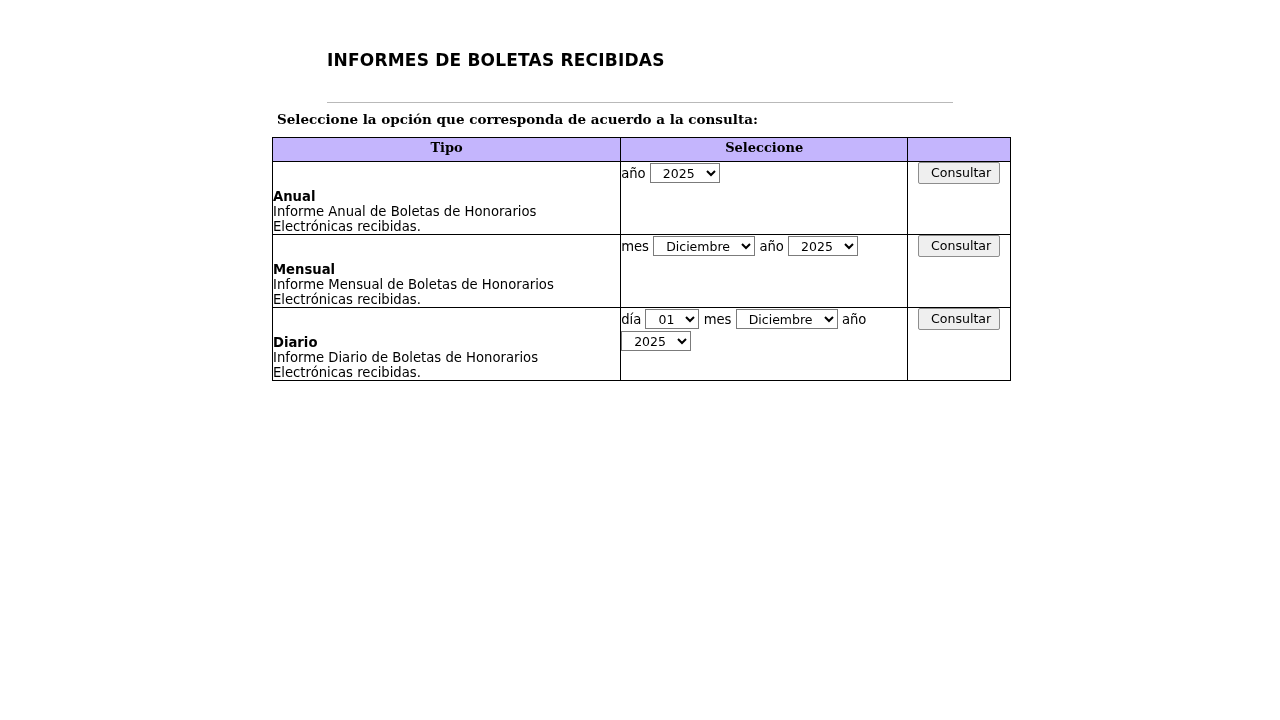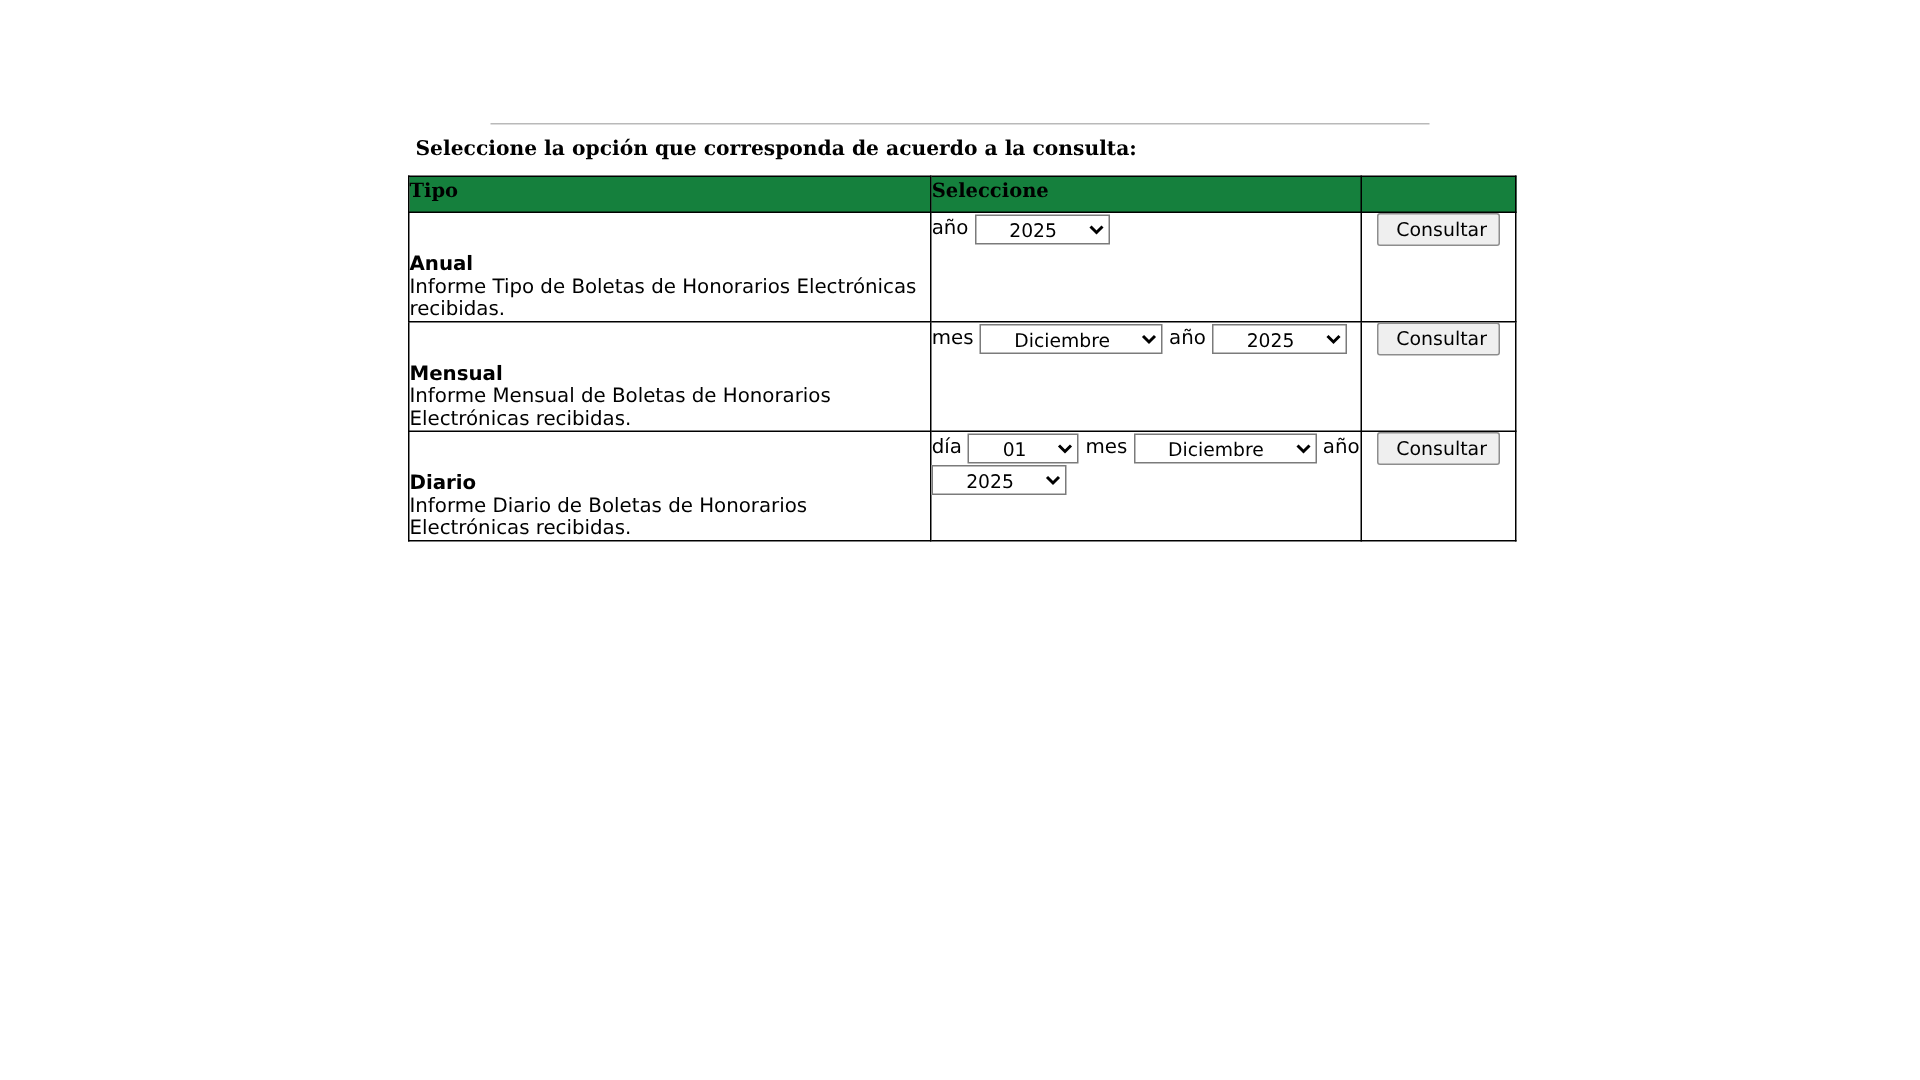--- a/index.html
+++ b/index.html
@@ -58,24 +58,24 @@
     width: 739px;
     background: #ffffff;
   }
   table.informes th,
   table.informes td {
     border: 1px solid #000000;
     padding: 0;
     vertical-align: top;
   }
   table.informes th {
-    background: #15803d;
+    background: #c4b5fd;
     font-size: 13px;
     font-weight: bold;
-    text-align: left;
+    text-align: center;
     height: 18px;
     padding: 2px 0 3px 0;
     font-family: "DejaVu Serif", serif;
     margin-left: 37px;
   }
   th.col-tipo { width: 341px; }
   th.col-seleccione { width: 281px; }
   th.col-accion { width: 100px; }
 
   td.cell-tipo {
@@ -99,21 +99,21 @@
     margin-top: 27px;
   }
   .tipo-desc {
     font-size: 13.2px;
     display: block;
     line-height: 15px;
   }
   select.native {
     font-family: "DejaVu Sans", sans-serif;
     font-size: 12.5px;
-    padding: 1px 18px;
+    padding: 1px 8px;
     border: 1px solid #7b7b7b;
     background: #ffffff;
     color: #000;
     height: 20px;
     vertical-align: middle;
   }
   button.consultar {
     font-family: "DejaVu Sans", sans-serif;
     font-size: 12.6px;
     padding: 2px 8px 3px 12px;
@@ -126,39 +126,40 @@
   }
   .inline-label {
     vertical-align: middle;
   }
 </style>
 </head>
 <body>
 
 <div class="page">
 
+  <h1 class="page-title">INFORMES DE BOLETAS RECIBIDAS</h1>
 
   <div class="divider"></div>
 
   <div class="instruction">Seleccione la opción que corresponda de acuerdo a la consulta:</div>
 
   <table class="informes">
     <thead>
       <tr>
         <th class="col-tipo">Tipo</th>
         <th class="col-seleccione">Seleccione</th>
         <th class="col-accion"></th>
       </tr>
     </thead>
     <tbody>
 
       <tr>
         <td class="cell-tipo">
           <span class="tipo-name">Anual</span>
-          <span class="tipo-desc">Informe Tipo de Boletas de Honorarios Electrónicas recibidas.</span>
+          <span class="tipo-desc">Informe Anual de Boletas de Honorarios Electrónicas recibidas.</span>
         </td>
         <td class="cell-sel">
           <span class="inline-label">año</span>
           <select class="native">
             <option>2025</option>
           </select>
         </td>
         <td class="cell-act">
           <button class="consultar">Consultar</button>
         </td>

